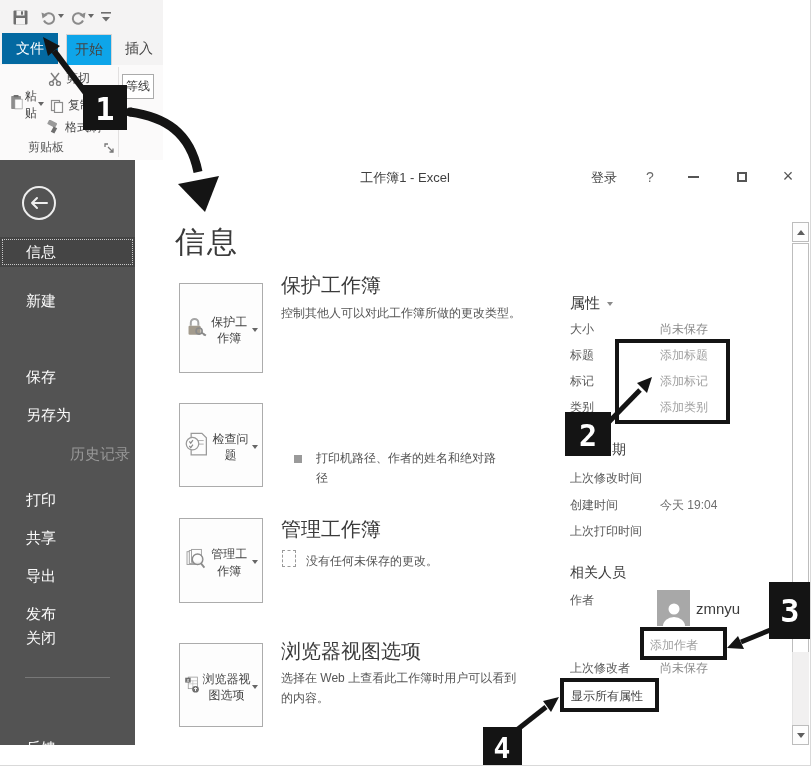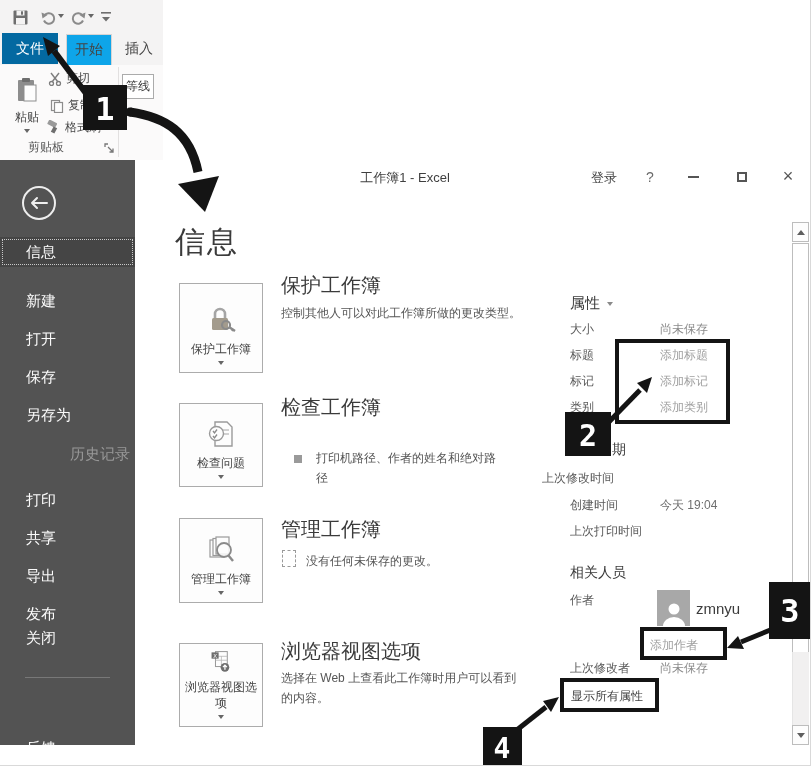--- a/index.html
+++ b/index.html
@@ -28,21 +28,21 @@
   .sidebar{left:0;top:160px;width:135px;height:585px;background:#535353;overflow:hidden;}
   .side-item{position:absolute;left:0;width:135px;height:30px;color:#fbfbfb;font-size:15px;
              display:flex;align-items:center;padding-left:26px;box-sizing:border-box;}
   .side-item.selected{background:#454545;outline:1px dotted #c9c9c9;outline-offset:-3px;}
   .side-item.disabled{color:#989898;margin-left:44px;}
   .side-divider{position:absolute;left:25px;width:85px;height:1px;background:#787878;}
   .back-circle{position:absolute;left:22px;top:26px;width:34px;height:34px;border:2px solid #ededed;
                border-radius:50%;box-sizing:border-box;display:flex;align-items:center;justify-content:center;}
   .page-title{font-size:30px;letter-spacing:2px;color:#3b3b3b;}
   .sec-btn{width:84px;background:#fdfdfd;border:1px solid #acacac;box-sizing:border-box;
-           display:flex;flex-direction:column;align-items:center;justify-content:flex-end;
+           display:flex;flex-direction:row;align-items:center;justify-content:flex-end;
            padding:6px 4px 7px 4px;text-align:center;}
   .sec-btn .lbl{font-size:12px;color:#444;line-height:1.35;margin-top:5px;}
   .sec-btn .caret{margin-top:4px;}
   .sec-heading{font-size:20px;color:#3b3b3b;}
   .sec-desc{font-size:12px;color:#555;line-height:1.7;}
   .bullet-sq{width:8px;height:8px;background:#9a9a9a;}
   
   .prop-header{font-size:15px;color:#3b3b3b;}
   .prop-label{font-size:12px;color:#5a5a5a;}
   .prop-value{font-size:12px;color:#8b8b8b;}
@@ -161,21 +161,20 @@
   </div>
 
   <div class="abs sidebar">
     <div class="back-circle">
       <svg width="20" height="14" viewBox="0 0 20 14">
         <path d="M18 7 H3 M8 2 L3 7 L8 12" fill="none" stroke="#efefef" stroke-width="2" stroke-linecap="round" stroke-linejoin="round"></path>
       </svg>
     </div>
     <div class="side-item selected" style="top:77px;">信息</div>
     <div class="side-item" style="top:126px;">新建</div>
-    <div class="side-item" style="top:164px;">打开</div>
     <div class="side-item" style="top:202px;">保存</div>
     <div class="side-item" style="top:240px;">另存为</div>
     <div class="side-item disabled" style="top:279px;">历史记录</div>
     <div class="side-item" style="top:325px;">打印</div>
     <div class="side-item" style="top:363px;">共享</div>
     <div class="side-item" style="top:401px;">导出</div>
     <div class="side-item" style="top:439px;">发布</div>
     <div class="side-item" style="top:463px;">关闭</div>
     <div class="side-divider" style="top:517px;"></div>
     <div class="side-item" style="top:573px;">反馈</div>
@@ -202,21 +201,20 @@
       <path d="M8 2 H20 L25 7 V26 H8 Z" fill="#fdfdfd" stroke="#9a9a9a" stroke-width="1.4"></path>
       <line x1="15" y1="10" x2="22" y2="10" stroke="#b5b5b5" stroke-width="1.2"></line>
       <line x1="15" y1="14" x2="22" y2="14" stroke="#b5b5b5" stroke-width="1.2"></line>
       <circle cx="9.5" cy="13.5" r="7" fill="#fdfdfd" stroke="#9a9a9a" stroke-width="1.4"></circle>
       <path d="M6 11 l1.5 2 2.5-3.5" fill="none" stroke="#8a8a8a" stroke-width="1.3"></path>
       <path d="M6 16 l1.5 2 2.5-3.5" fill="none" stroke="#8a8a8a" stroke-width="1.3"></path>
     </svg>
     <span class="lbl">检查问题</span>
     <span class="caret"></span>
   </div>
-  <div class="abs sec-heading" style="left:281px;top:394px;">检查工作簿</div>
   <span class="abs bullet-sq" style="left:294px;top:455px;"></span>
   <div class="abs sec-desc" style="left:316px;top:449px;width:184px;line-height:1.65;">打印机路径、作者的姓名和绝对路径</div>
 
   <div class="abs sec-btn" style="left:179px;top:518px;height:85px;">
     <svg width="30" height="30" viewBox="0 0 30 30">
       <rect x="4" y="4" width="13" height="17" fill="#fdfdfd" stroke="#9a9a9a" stroke-width="1.2"></rect>
       <rect x="7" y="2.5" width="13" height="17" fill="#fdfdfd" stroke="#9a9a9a" stroke-width="1.2"></rect>
       <rect x="10" y="1" width="13" height="17" fill="#fdfdfd" stroke="#9a9a9a" stroke-width="1.2"></rect>
       <circle cx="18" cy="14" r="7" fill="#fdfdfd" fill-opacity="0.85" stroke="#8a8a8a" stroke-width="1.8"></circle>
       <line x1="22.5" y1="19.5" x2="27" y2="25" stroke="#8a8a8a" stroke-width="2.4"></line>
@@ -253,21 +251,21 @@
   <div class="abs prop-label" style="left:570px;top:321px;">大小</div>
   <div class="abs prop-value" style="left:660px;top:321px;">尚未保存</div>
   <div class="abs prop-label" style="left:570px;top:347px;">标题</div>
   <div class="abs prop-action" style="left:660px;top:347px;">添加标题</div>
   <div class="abs prop-label" style="left:570px;top:373px;">标记</div>
   <div class="abs prop-action" style="left:660px;top:373px;">添加标记</div>
   <div class="abs prop-label" style="left:570px;top:399px;">类别</div>
   <div class="abs prop-action" style="left:660px;top:399px;">添加类别</div>
 
   <div class="abs prop-header" style="left:570px;top:441px;font-size:14px;">相关日期</div>
-  <div class="abs prop-label" style="left:542px;top:470px;">上次修改时间</div>
+  <div class="abs prop-label" style="left:570px;top:470px;">上次修改时间</div>
   <div class="abs prop-label" style="left:570px;top:497px;">创建时间</div>
   <div class="abs prop-value" style="left:660px;top:497px;color:#6f6f6f;">今天 19:04</div>
   <div class="abs prop-label" style="left:570px;top:523px;">上次打印时间</div>
 
   <div class="abs prop-header" style="left:570px;top:564px;font-size:14px;">相关人员</div>
   <div class="abs prop-label" style="left:570px;top:592px;">作者</div>
   <div class="abs avatar">
     <svg width="26" height="26" viewBox="0 0 26 26">
       <circle cx="13" cy="9" r="5.5" fill="#fff"></circle>
       <path d="M2 26 a11 9 0 0 1 22 0 Z" fill="#fff"></path>

